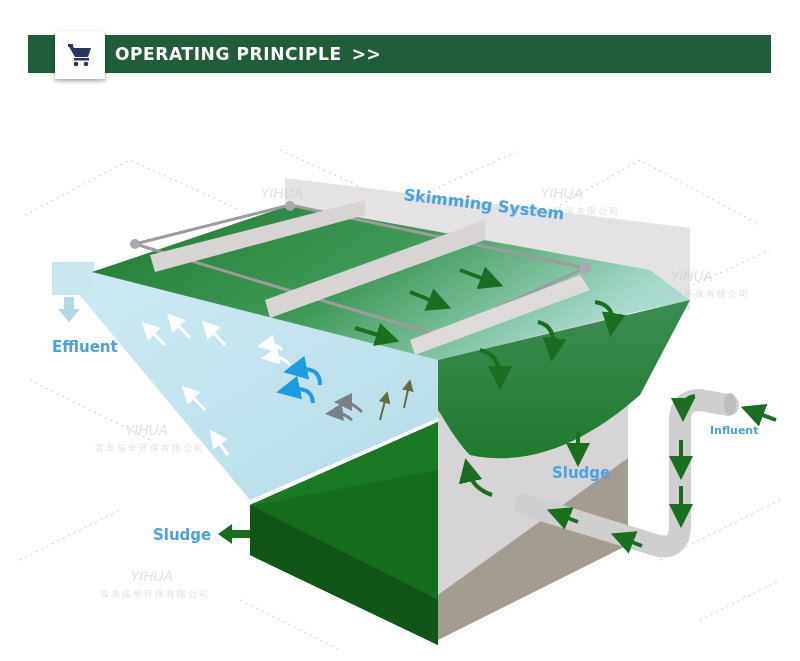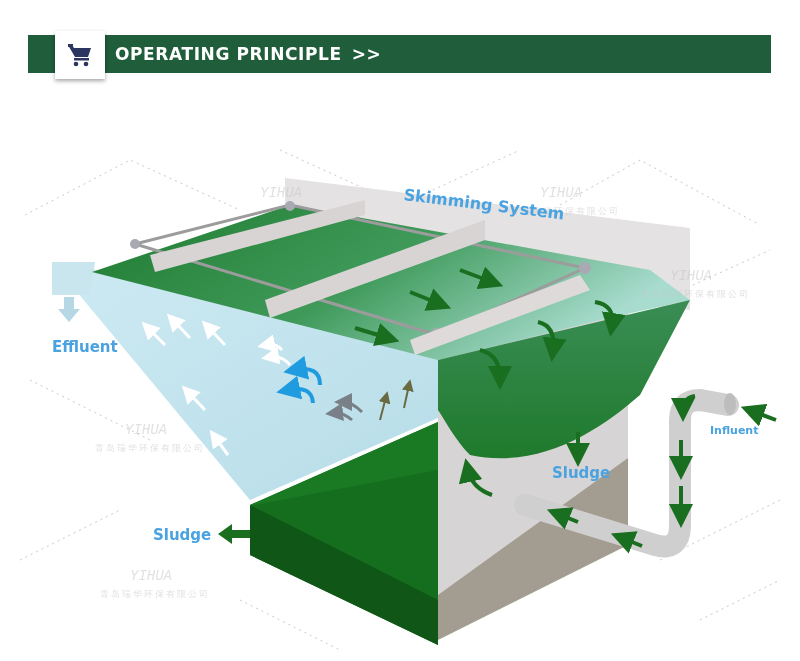--- a/index.html
+++ b/index.html
@@ -8,21 +8,21 @@
   .header-icon-box { position: absolute; left: 55px; top: 31px; width: 50px; height: 48px; background: #ffffff; box-shadow: 0 2px 4px rgba(0,0,0,0.35); display: flex; align-items: center; justify-content: center; }
   .header-title { position: absolute; left: 115px; top: 35px; height: 56px; line-height: 38px; color: #ffffff; font-weight: bold; font-size: 17px; letter-spacing: 0.6px; font-family: "DejaVu Sans", sans-serif; white-space: nowrap; }
   .header-title .chev { margin-left: 10px; }
   .diagram { position: absolute; left: 0; top: 90px; width: 800px; height: 571px; }
   .lbl { position: absolute; color: #4aa3e0; font-weight: bold; font-family: "DejaVu Sans", sans-serif; white-space: nowrap; }
   .lbl-skim { left: 405px; top: 185px; font-size: 16px; transform: rotate(7deg); transform-origin: left top; }
   .lbl-eff { left: 52px; top: 338px; font-size: 15px; }
   .lbl-inf { left: 710px; top: 424px; font-size: 11px; }
   .lbl-sl1 { left: 552px; top: 464px; font-size: 15px; }
   .lbl-sl2 { left: 153px; top: 526px; font-size: 15px; }
-  .wm { position: absolute; color: rgba(200,200,200,0.55); font-style: italic; font-size: 14px; font-family: Liberation Mono, monospace; white-space: nowrap; }
+  .wm { position: absolute; color: rgba(200,200,200,0.55); font-style: italic; font-size: 14px; font-family: Liberation Sans, sans-serif; white-space: nowrap; }
   .wm small { display: block; font-style: normal; font-size: 9px; letter-spacing: 2px; margin-top: 4px; margin-left: -30px; }
 </style>
 </head>
 <body>
 
 <div class="header-bar"></div>
 <div class="header-icon-box">
   <svg width="26" height="24" viewBox="0 0 26 24">
     <path d="M1 2 H5 L7 5 H24 L21 14 H8 Z" fill="#2a3560"></path>
     <rect x="1" y="1" width="5" height="3" fill="#2a3560"></rect>

